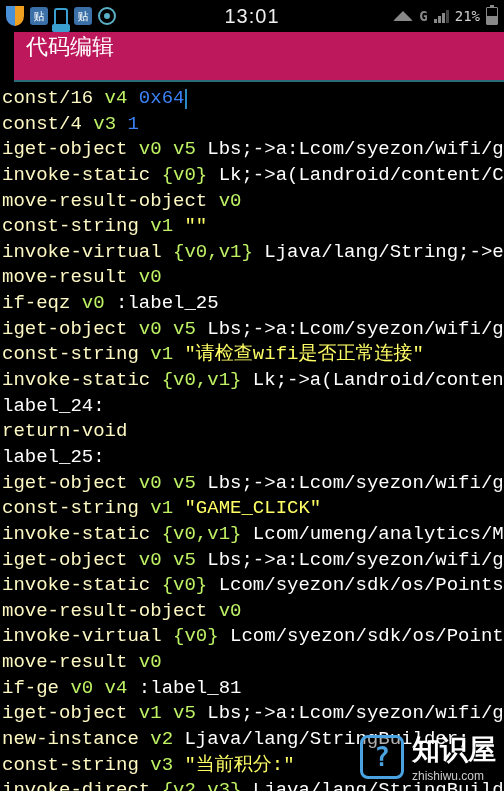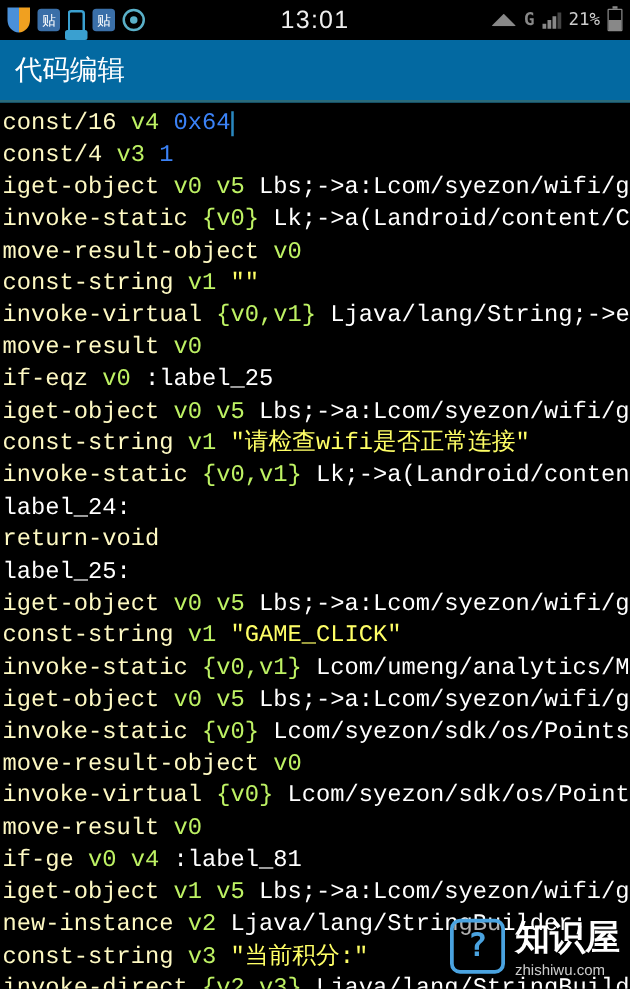--- a/index.html
+++ b/index.html
@@ -116,25 +116,25 @@
   }
   .battery-icon::after {
     content:'';
     width:100%;
     height:50%;
     background:#888;
   }
 
   .app-header {
     height: 50px;
-    background: #0369a1;
-    display: flex;
-    align-items: center;
+    background: #be185d;
+    display: flex;
     padding: 0 12px;
     border-bottom: 2px solid #2a6a7a;
+    margin-left: 14px;
   }
   .app-title {
     color: #fff;
     font-size: 22px;
     font-family: "SimHei", sans-serif;
   }
 
   .code-area {
     padding: 4px 2px;
     font-size: 19px;

